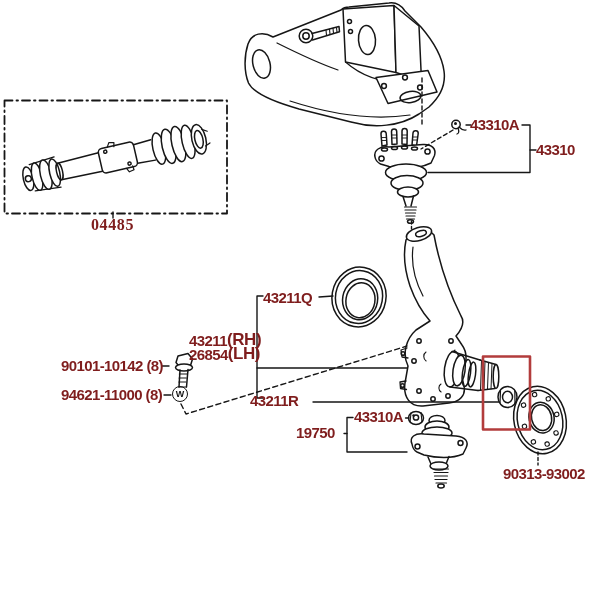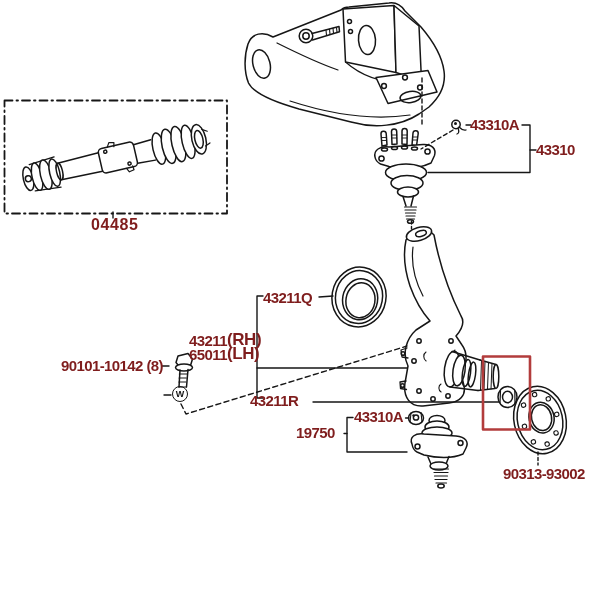--- a/index.html
+++ b/index.html
@@ -6,21 +6,21 @@
   .stage{
     position:relative;width:600px;height:600px;background:#ffffff;
     font-family:"Liberation Sans",sans-serif;overflow:hidden;
   }
   .stage svg{position:absolute;left:0;top:0;}
   .lbl{
     position:absolute;font-weight:bold;font-size:15px;letter-spacing:-0.6px;
     color:#7f1d1d;white-space:nowrap;line-height:1;
   }
   .lbl .sub{font-size:17px;letter-spacing:-0.4px;vertical-align:1px;}
-  .lbl-kit{font-size:16px;letter-spacing:0.6px;}
+  .lbl-kit{font-size:16px;letter-spacing:0.6px;font-family:Liberation Serif, serif;}
   .w-badge{
     position:absolute;left:172px;top:386px;width:14px;height:14px;
     border:1.8px solid #141414;border-radius:50%;
     display:flex;align-items:center;justify-content:center;
     font-size:9px;font-weight:bold;color:#141414;letter-spacing:0;
   }
 </style>
 </head>
 <body>
 
@@ -222,22 +222,23 @@
 
     <rect x="483" y="356.5" width="47" height="73" stroke="#b23c3c" stroke-width="2.6" fill="none"></rect>
   </g>
 </svg>
 
 <div class="lbl lbl-kit" style="left:91px;top:217px">04485</div>
 <div class="lbl" style="left:470px;top:117px">43310A</div>
 <div class="lbl" style="left:536px;top:142px">43310</div>
 <div class="lbl" style="left:263px;top:290px">43211Q</div>
 <div class="lbl" style="left:189px;top:331px"><span>43211</span><span class="sub">(RH)</span></div>
-<div class="lbl" style="left:189px;top:345px"><span>65011</span><span class="sub">(LH)</span></div>
+<div class="lbl" style="left:189px;top:345px"><span>26854</span><span class="sub">(LH)</span></div>
 <div class="lbl" style="left:61px;top:358px">90101-10142 (8)</div>
+<div class="lbl" style="left:61px;top:387px">94621-11000 (8)</div>
 <div class="lbl" style="left:250px;top:393px">43211R</div>
 <div class="lbl" style="left:354px;top:409px">43310A</div>
 <div class="lbl" style="left:296px;top:425px">19750</div>
 <div class="lbl" style="left:503px;top:466px">90313-93002</div>
 
 <div class="w-badge">W</div>
 
 </div>
 
 </body></html>

